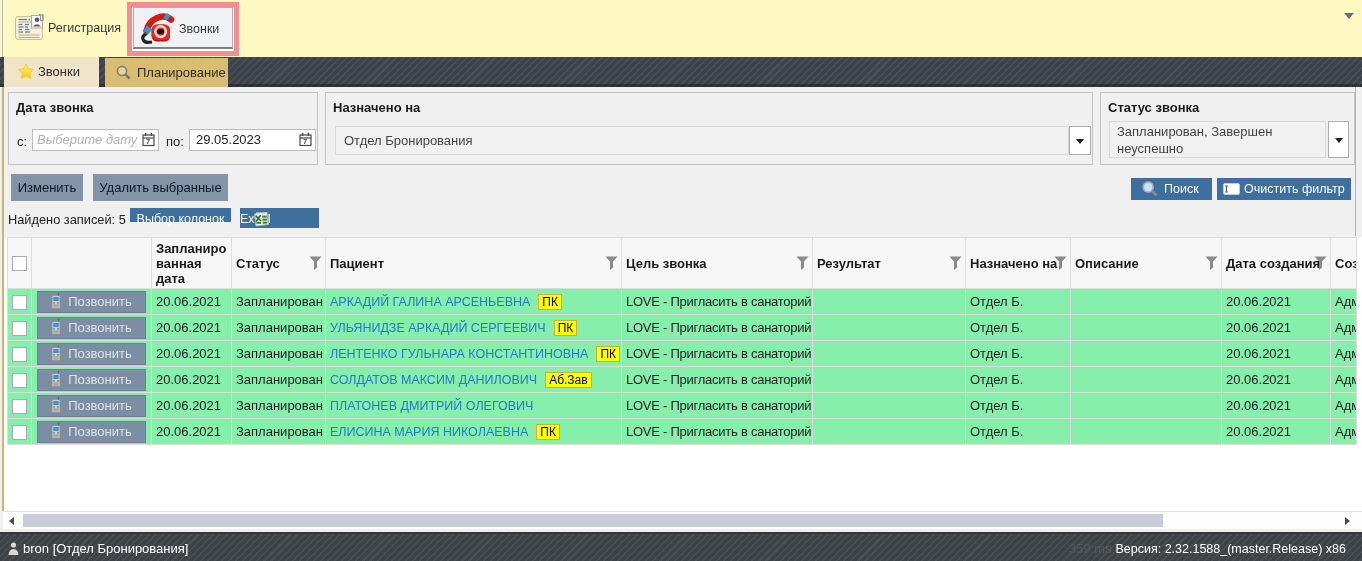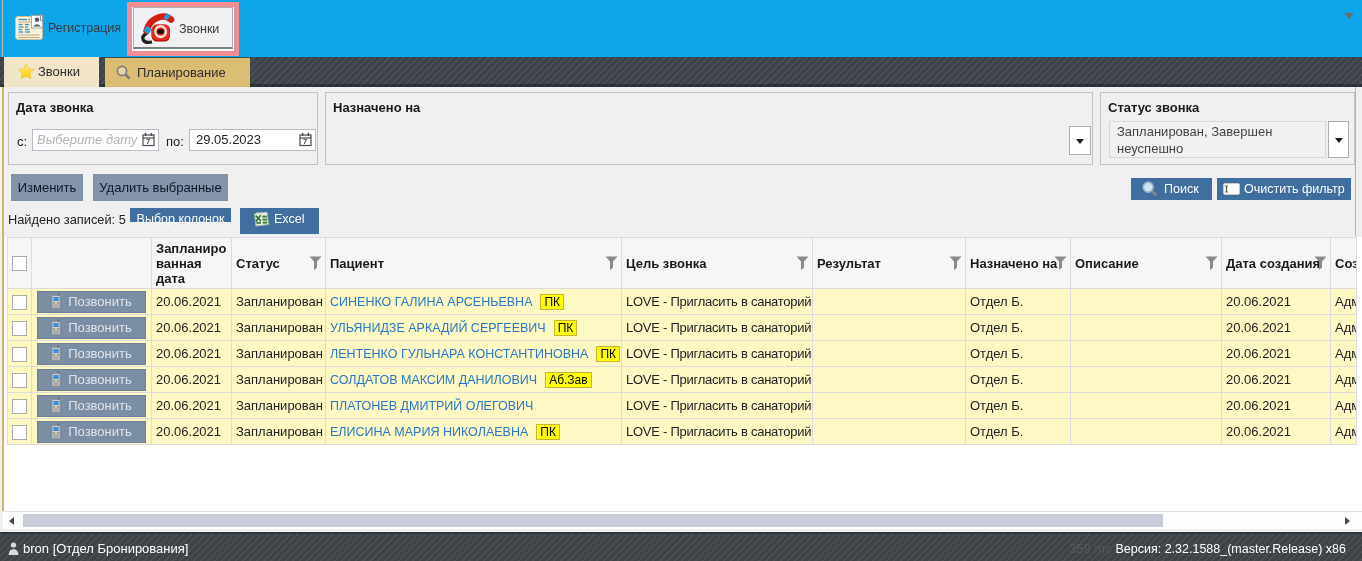--- a/index.html
+++ b/index.html
@@ -1,38 +1,38 @@
 <!DOCTYPE html>
 <html><head>
 <meta charset="utf-8">
 <style>
 * { margin:0; padding:0; box-sizing:border-box; }
 html,body { width:1362px; height:561px; font-family:"Liberation Sans",sans-serif; background:#fff; overflow:hidden; }
 #page { position:relative; width:1362px; height:561px; }
 .abs { position:absolute; }
 
 
-#toolbar { left:0; top:0; width:1362px; height:57px; background:#0ea5e9; }
+#toolbar { left:0; top:0; width:1362px; height:57px; background:#fef9c3; }
 #tb-edge { left:2px; top:0; width:1px; height:57px; background:#b9b9b9; }
 #reg-ico { left:15px; top:14px; }
 #reg-txt { left:48px; top:21px; font-size:12.5px; color:#3a3a3a; }
 #zv-frame { left:127px; top:2px; width:112px; height:54px; background:#fff; border:5px solid #f28e93; }
 #zv-btn { left:1px; top:0px; width:100px; height:42px; background:#f0f1f2; border:1px solid #aeaeae; border-bottom:2px solid #7d7d7d; }
 #zv-ico { left:5px; top:3px; }
 #zv-txt { left:45px; top:14px; font-size:12.5px; color:#3a3a3a; }
 #tb-chev { left:1344px; top:13px; width:0; height:0; border-left:5px solid transparent; border-right:5px solid transparent; border-top:6px solid #6b6f73; }
 
 
 #tabbar { left:0; top:57px; width:1362px; height:30px;
   background:repeating-linear-gradient(135deg,#4a5056 0 1.5px,#3d4349 1.5px 5px); }
 #tabbar:after { content:""; position:absolute; left:0; bottom:0; width:100%; height:3px; background:rgba(10,14,18,0.35); }
 #tab1 { left:4px; top:0; width:95px; height:30px; background:#f0e5c9; z-index:2; }
 #tab1 .t, #tab2 .t { position:absolute; font-size:13px; color:#2f2f2f; top:7px; }
 #tab1 .t { left:34px; }
-#tab2 { left:105px; top:1px; width:145px; height:29px; background:#d9bd72; z-index:2; }
+#tab2 { left:105px; top:1px; width:123px; height:29px; background:#d9bd72; z-index:2; }
 #tab2 .t { left:32px; }
 
 
 #content { left:0; top:87px; width:1362px; height:445px; background:#f0f0f0; }
 #c-left { left:2px; top:0; width:2px; height:424px; background:#d0b46a; }
 #c-right { left:1355px; top:0; width:1px; height:149px; background:#d0b46a; }
 
 .fieldset { border:1px solid #c3c3c3; background:#f0f0f0; }
 .ftitle { position:absolute; left:7px; top:7px; font-size:13px; font-weight:bold; color:#1a1a1a; }
 #f1 { left:8px; top:5px; width:310px; height:73px; }
@@ -45,21 +45,21 @@
 .dropbtn { position:absolute; background:#fff; border:1px solid #adadad; }
 .dropbtn:after { content:""; position:absolute; left:50%; top:50%; margin:-2px 0 0 -4px;
   border-left:4px solid transparent; border-right:4px solid transparent; border-top:5px solid #1a1a1a; }
 .ph { color:#b2b2b2; font-style:italic; }
 
 
 .graybtn { position:absolute; background:#8394a8; color:#0f172a; font-size:13px; text-align:center; }
 .bluebtn { position:absolute; background:#3e6f9e; color:#fff; font-size:13px; text-align:center; }
 
 
-#grid { left:7px; top:150px; width:1349px; border-collapse:collapse; table-layout:fixed; background:#fef9c3; }
+#grid { left:7px; top:150px; width:1349px; border-collapse:collapse; table-layout:fixed; background:#86efac; }
 #grid th, #grid td { border:1px solid #dcdcdc; font-size:13px; overflow:hidden; white-space:nowrap; padding:0 4px; }
 #grid th { background:#f6f6f6; font-weight:bold; color:#1a1a1a; text-align:left; vertical-align:middle; position:relative; }
 #grid td { color:#222; vertical-align:middle; }
 #grid tr.r { height:26px;margin-top:16px; }
 .cb { width:15px; height:15px; background:#fff; border:1px solid #ababab; display:inline-block; vertical-align:middle; }
 .link { color:#2878c8; font-size:12.5px; }
 .goal { font-size:12.5px; letter-spacing:-0.25px; }
 .badge { background:#ff0; border:1px solid #c9b337; font-size:12px; color:#000; padding:0 3px; margin-left:8px; }
 .callbtn { display:block; margin-left:1px; width:109px; height:22px; background:#7c8ea4; border:1px solid #6d8098; color:#dfe3e8; font-size:13px; line-height:20px; text-align:center; }
 .funnel { position:absolute; right:3px; top:50%; margin-top:-7px; }
@@ -171,20 +171,21 @@
           <rect x="1" y="3" width="11" height="10.5" fill="none" stroke="#4a4a4a" stroke-width="1.2"></rect>
           <line x1="1" y1="6" x2="12" y2="6" stroke="#4a4a4a" stroke-width="1.2"></line>
           <line x1="3.6" y1="0.8" x2="3.6" y2="4" stroke="#4a4a4a" stroke-width="1.5"></line>
           <line x1="9.4" y1="0.8" x2="9.4" y2="4" stroke="#4a4a4a" stroke-width="1.5"></line>
           <text x="4" y="12.4" font-size="7.5" font-weight="bold" fill="#4a4a4a">7</text>
         </svg>
     </div>
 
     <div id="f2" class="abs fieldset">
       <div class="ftitle">Назначено на</div>
+      <div class="combo" style="left:9px;top:33px;width:734px;height:29px;line-height:27px;padding:0 8px;">Отдел Бронирования</div>
       <div class="dropbtn" style="left:743px;top:33px;width:22px;height:29px;"></div>
     </div>
 
     <div id="f3" class="abs fieldset">
       <div class="ftitle">Статус звонка</div>
       <div class="combo" style="left:8px;top:28px;width:217px;height:37px;line-height:17px;padding:1px 7px;">Запланирован, Завершен неуспешно</div>
       <div class="dropbtn" style="left:227px;top:28px;width:21px;height:37px;"></div>
     </div>
 
     <div class="graybtn" style="left:11px;top:87px;width:72px;height:27px;line-height:27px;">Изменить</div>
@@ -198,21 +199,21 @@
     <div class="bluebtn" style="left:1217px;top:91px;width:134px;height:22px;line-height:22px;text-align:left;padding-left:27px;font-size:12.5px;">
       <svg class="abs" style="left:6px;top:5px" width="17" height="12" viewBox="0 0 17 12">
         <rect x="0.5" y="0.5" width="16" height="11" rx="1.5" fill="#fff" stroke="#cfcabe"></rect>
         <line x1="3.5" y1="3" x2="3.5" y2="9" stroke="#555" stroke-width="1.2"></line>
         <line x1="2.2" y1="3" x2="4.8" y2="3" stroke="#555" stroke-width="1"></line>
         <line x1="2.2" y1="9" x2="4.8" y2="9" stroke="#555" stroke-width="1"></line>
       </svg>Очистить фильтр</div>
 
     <div class="dlabel" style="left:8px;top:125px;font-size:12.8px;">Найдено записей: 5</div>
     <div class="bluebtn" style="left:130px;top:121px;width:101px;height:14px;line-height:22px;font-size:12.5px;">Выбор колонок</div>
-    <div class="bluebtn" style="left:240px;top:121px;width:79px;height:26px;line-height:22px;text-align:left;padding-left:34px;font-size:12.5px;">
+    <div class="bluebtn" style="left:240px;top:121px;width:79px;height:20px;line-height:22px;text-align:left;font-size:12.5px;">
       <svg class="abs" style="left:13px;top:3px" width="17" height="16" viewBox="0 0 17 16">
         <path d="M1.5 3 L14 1.5 L15.5 13.5 L3 15 Z" fill="#f2f5ef" stroke="#a9bba0"></path>
         <path d="M3 1.5 L14 1.5 L14 3.2 L3.2 3.4 Z" fill="#d9e2d4"></path>
         <rect x="9.2" y="4.6" width="4.6" height="2" fill="#3f7d37"></rect>
           <rect x="9.4" y="7.6" width="4.6" height="2" fill="#3f7d37"></rect>
           <rect x="9.6" y="10.6" width="4.6" height="2" fill="#3f7d37"></rect>
         <rect x="3.4" y="10.8" width="4.6" height="2" fill="#3f7d37"></rect>
         <path d="M2.6 4.6 L8 10 M7.6 4.2 L3 10.4" stroke="#2d6b25" stroke-width="1.6"></path>
       </svg>Excel</div>
 
@@ -266,21 +267,21 @@
                   <rect x="1" y="2.5" width="8" height="13" rx="1" fill="#cfcfcf" stroke="#8a8a8a" stroke-width="0.8"></rect>
                   <rect x="2.3" y="4" width="5.4" height="4" fill="#3f8fdf"></rect>
                   <rect x="2.3" y="9.2" width="1.6" height="1.4" fill="#4a9f4a"></rect>
                   <rect x="6.1" y="9.2" width="1.6" height="1.4" fill="#c94a4a"></rect>
                   <rect x="2.3" y="11.2" width="5.4" height="3.6" fill="#aaa"></rect>
                   <line x1="7.5" y1="0.2" x2="7.5" y2="2.5" stroke="#666" stroke-width="1.2"></line>
                 </svg>Позвонить</span>
             </td>
         <td>20.06.2021</td>
         <td>Запланирован</td>
-        <td><span class="link">СИНЕНКО ГАЛИНА АРСЕНЬЕВНА</span><span class="badge">ПК</span></td>
+        <td><span class="link">АРКАДИЙ ГАЛИНА АРСЕНЬЕВНА</span><span class="badge">ПК</span></td>
         <td class="goal">LOVE - Пригласить в санаторий</td>
         <td></td>
         <td>Отдел Б.</td>
         <td></td>
         <td>20.06.2021</td>
         <td>Адм</td>
       </tr>
       <tr class="r">
         <td style="text-align:center;"><span class="cb"></span></td>
         <td style="padding:0 4px;">

